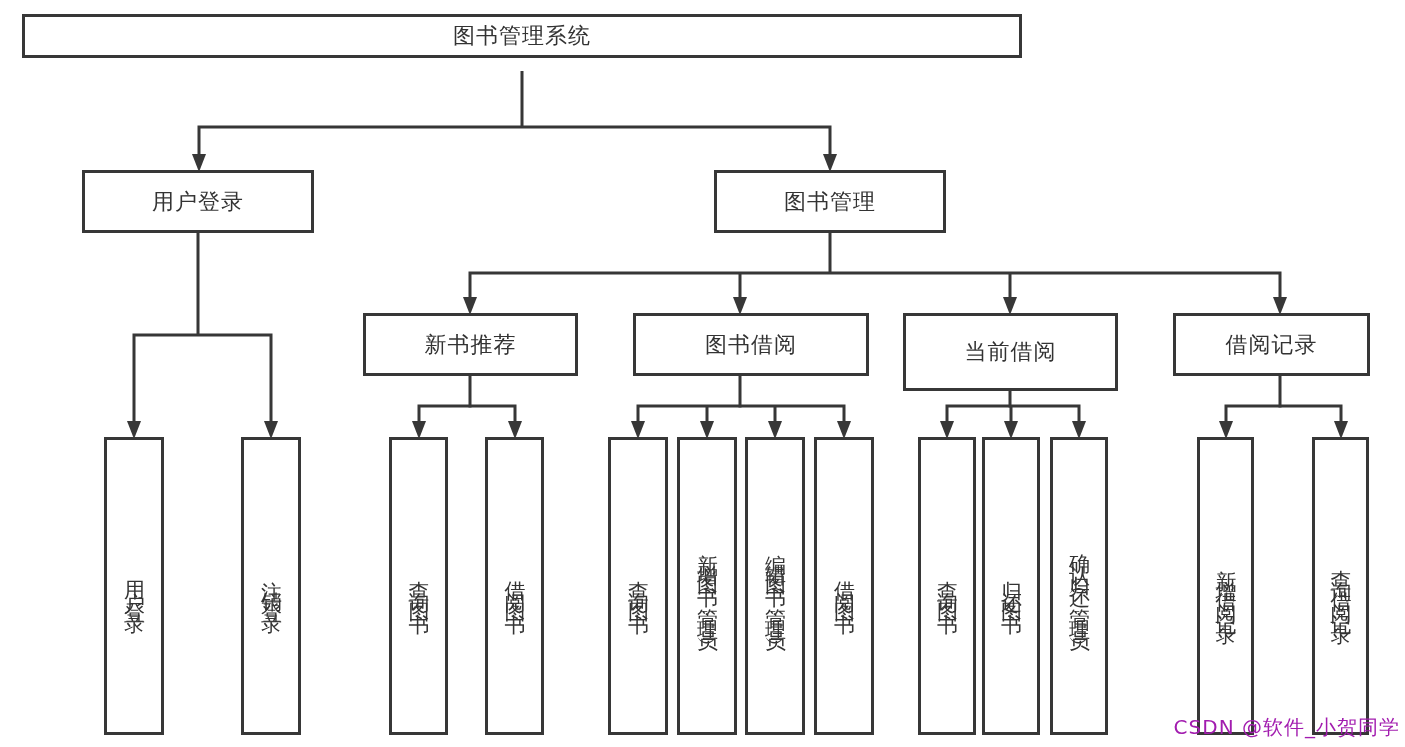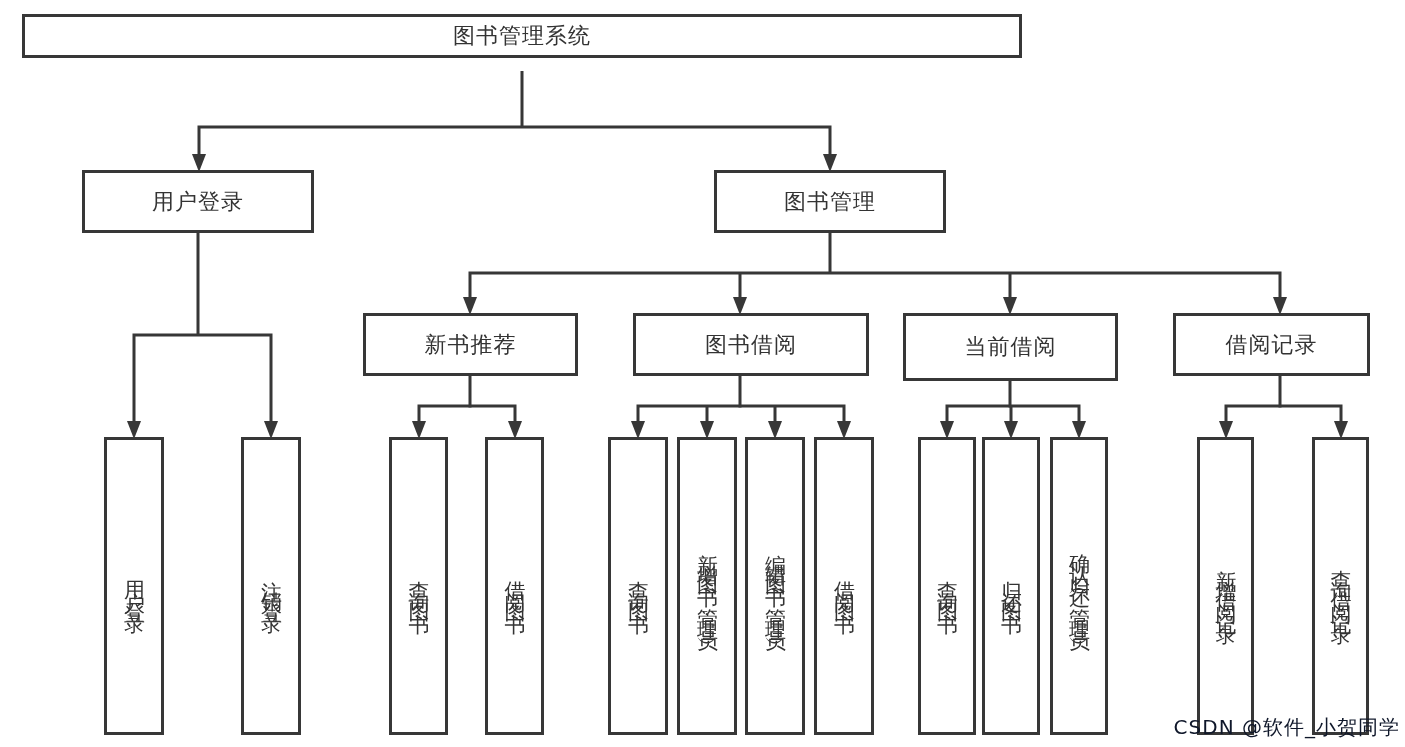--- a/index.html
+++ b/index.html
@@ -39,21 +39,21 @@
     font-size:21px;
     letter-spacing:11px;
     line-height:1;
     white-space:nowrap;
   }
   #watermark{
     position:absolute;
     right:5px;
     bottom:6px;
     font-size:20px;
-    color:#0f172a;
+    color:#a21caf;
     letter-spacing:1px;
     white-space:nowrap;
   }
 </style>
 </head>
 <body>
 
 <div id="canvas">
 
   <svg id="connector-layer" width="1405" height="747" viewBox="0 0 1405 747">
@@ -111,21 +111,21 @@
   <div class="node" style="left:363px;top:313px;width:215px;height:63px;">
     <span>新书推荐</span>
   </div>
 
   <div class="node" style="left:714px;top:170px;width:232px;height:63px;">
     <span>图书管理</span>
   </div>
   <div class="node" style="left:633px;top:313px;width:236px;height:63px;">
     <span>图书借阅</span>
   </div>
-  <div class="node" style="left:903px;top:313px;width:215px;height:68px;">
+  <div class="node" style="left:903px;top:313px;width:215px;height:78px;">
     <span>当前借阅</span>
   </div>
   <div class="node" style="left:1173px;top:313px;width:197px;height:63px;">
     <span>借阅记录</span>
   </div>
 
   <div class="leaf" style="left:104px;top:437px;width:60px;height:298px;">
     <span class="vtext">用户登录</span>
   </div>
   <div class="leaf" style="left:241px;top:437px;width:60px;height:298px;">

